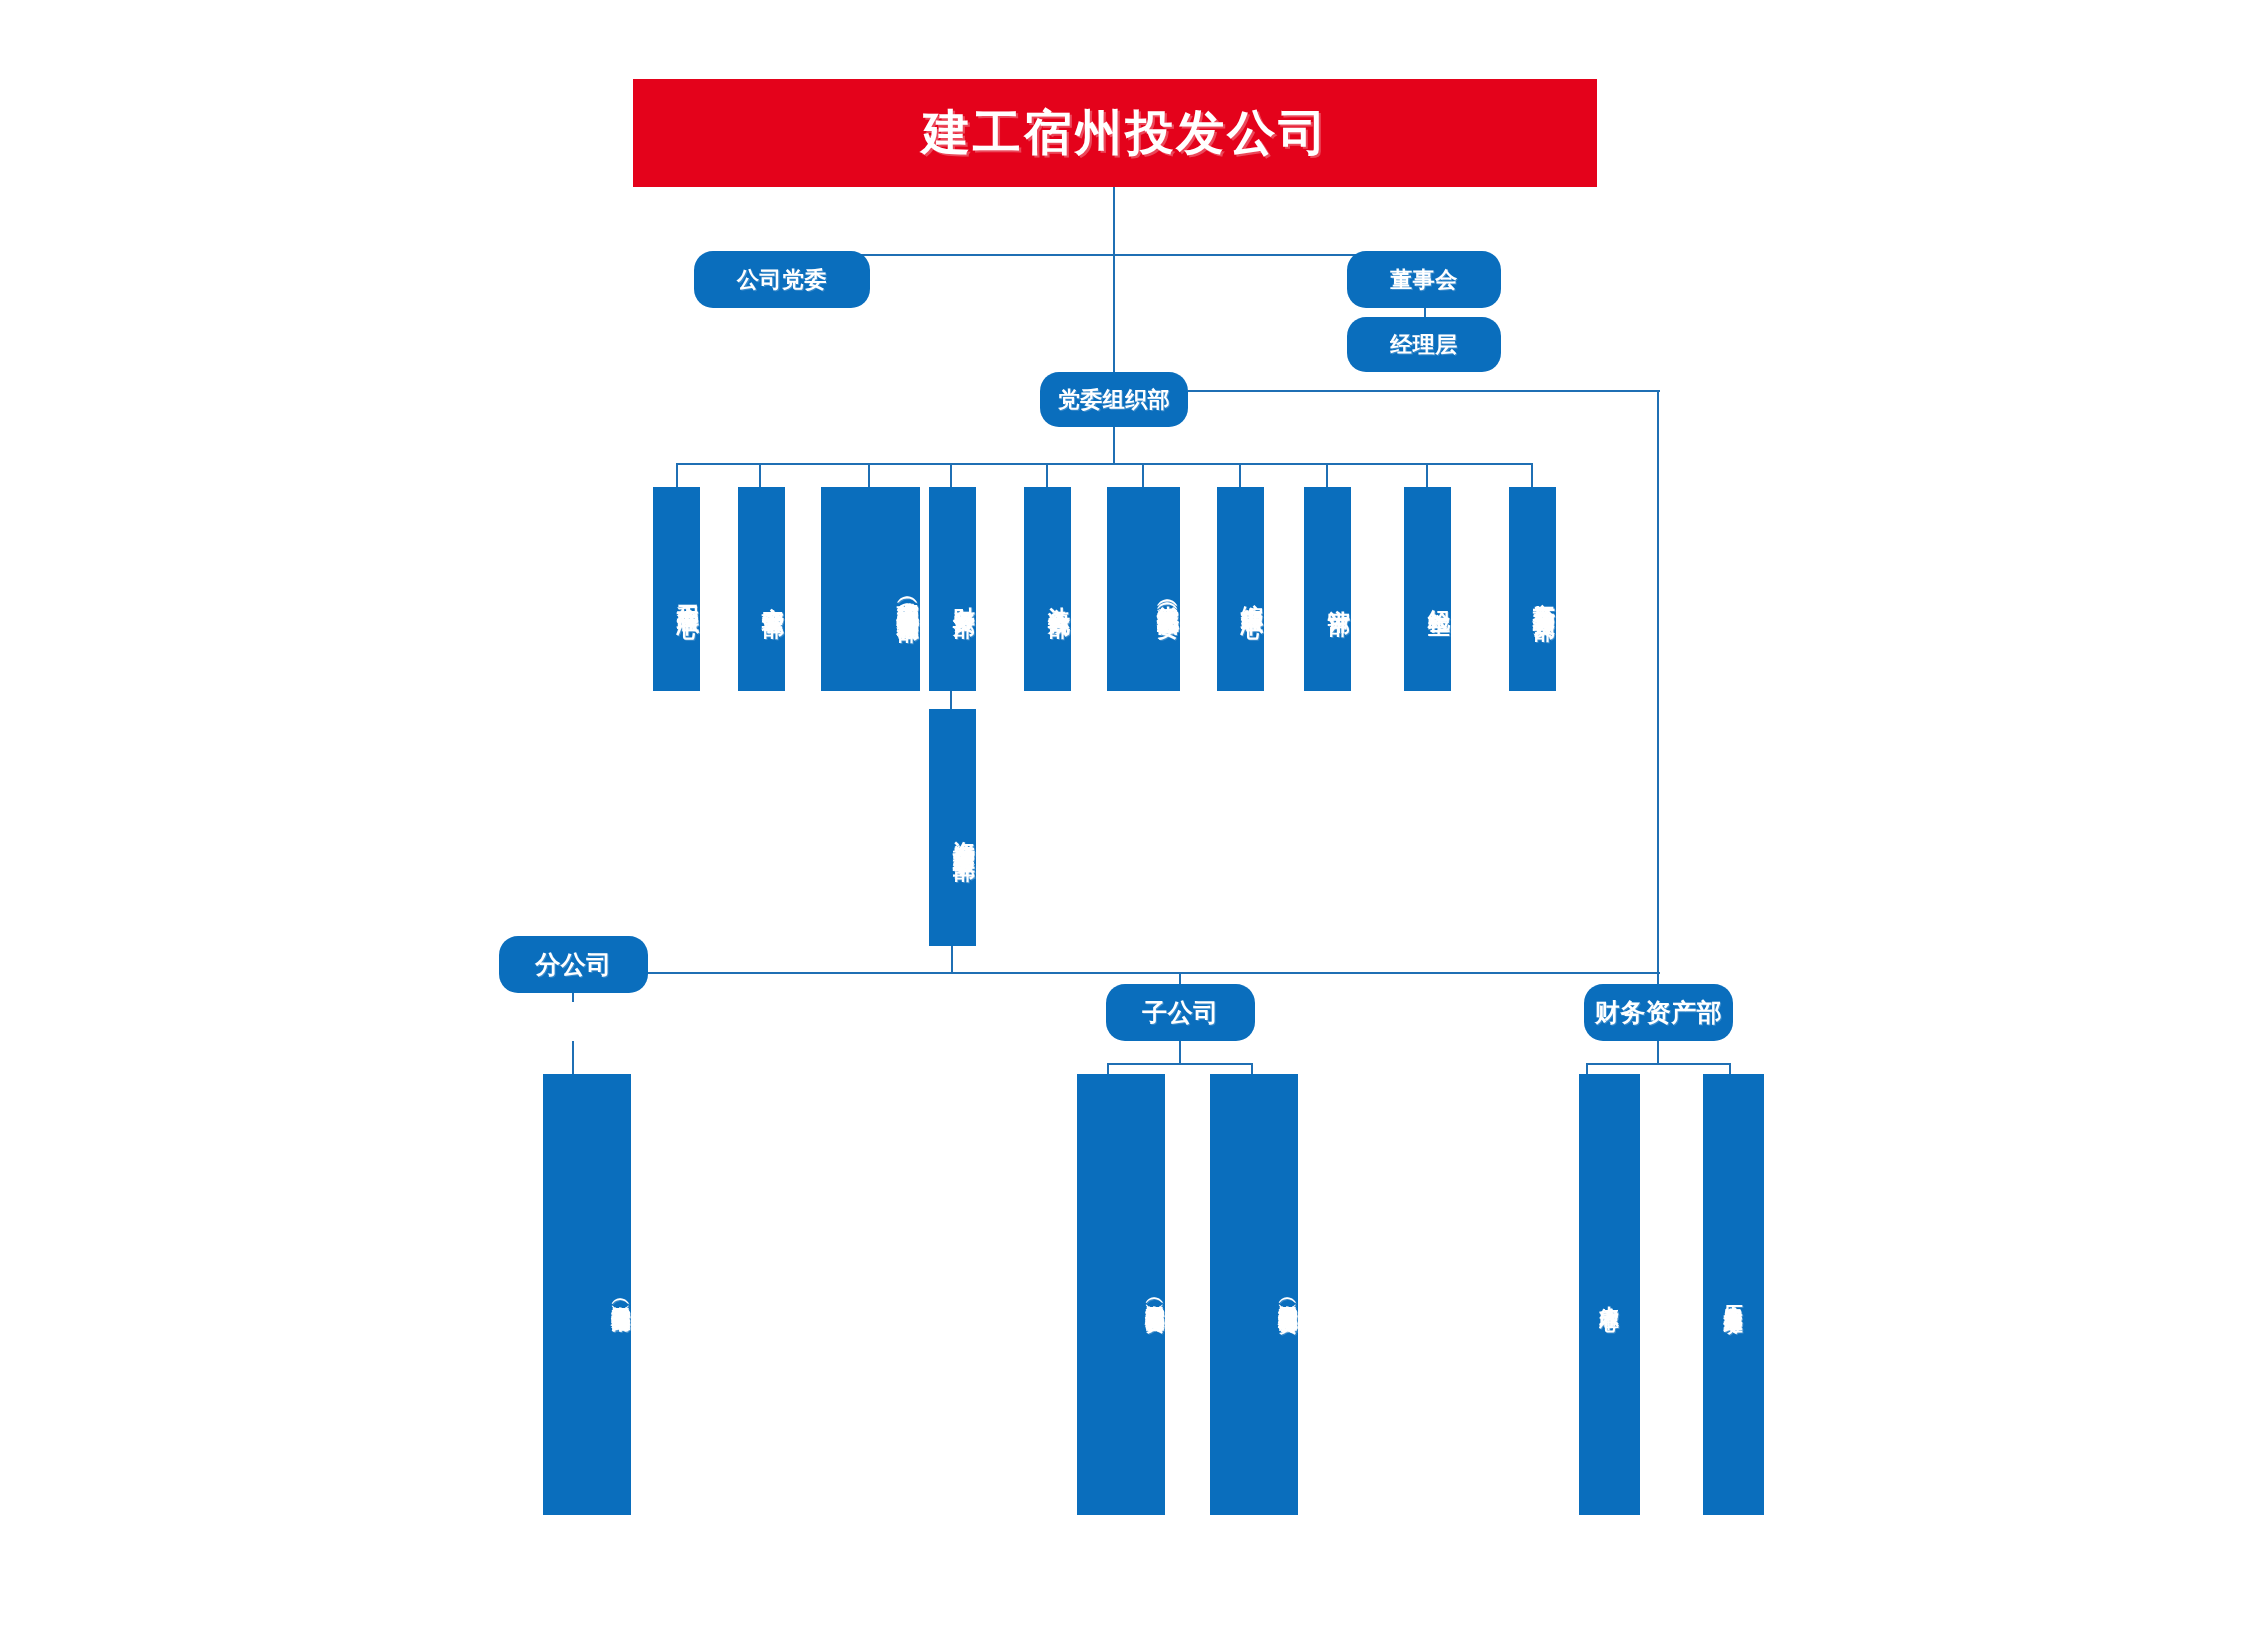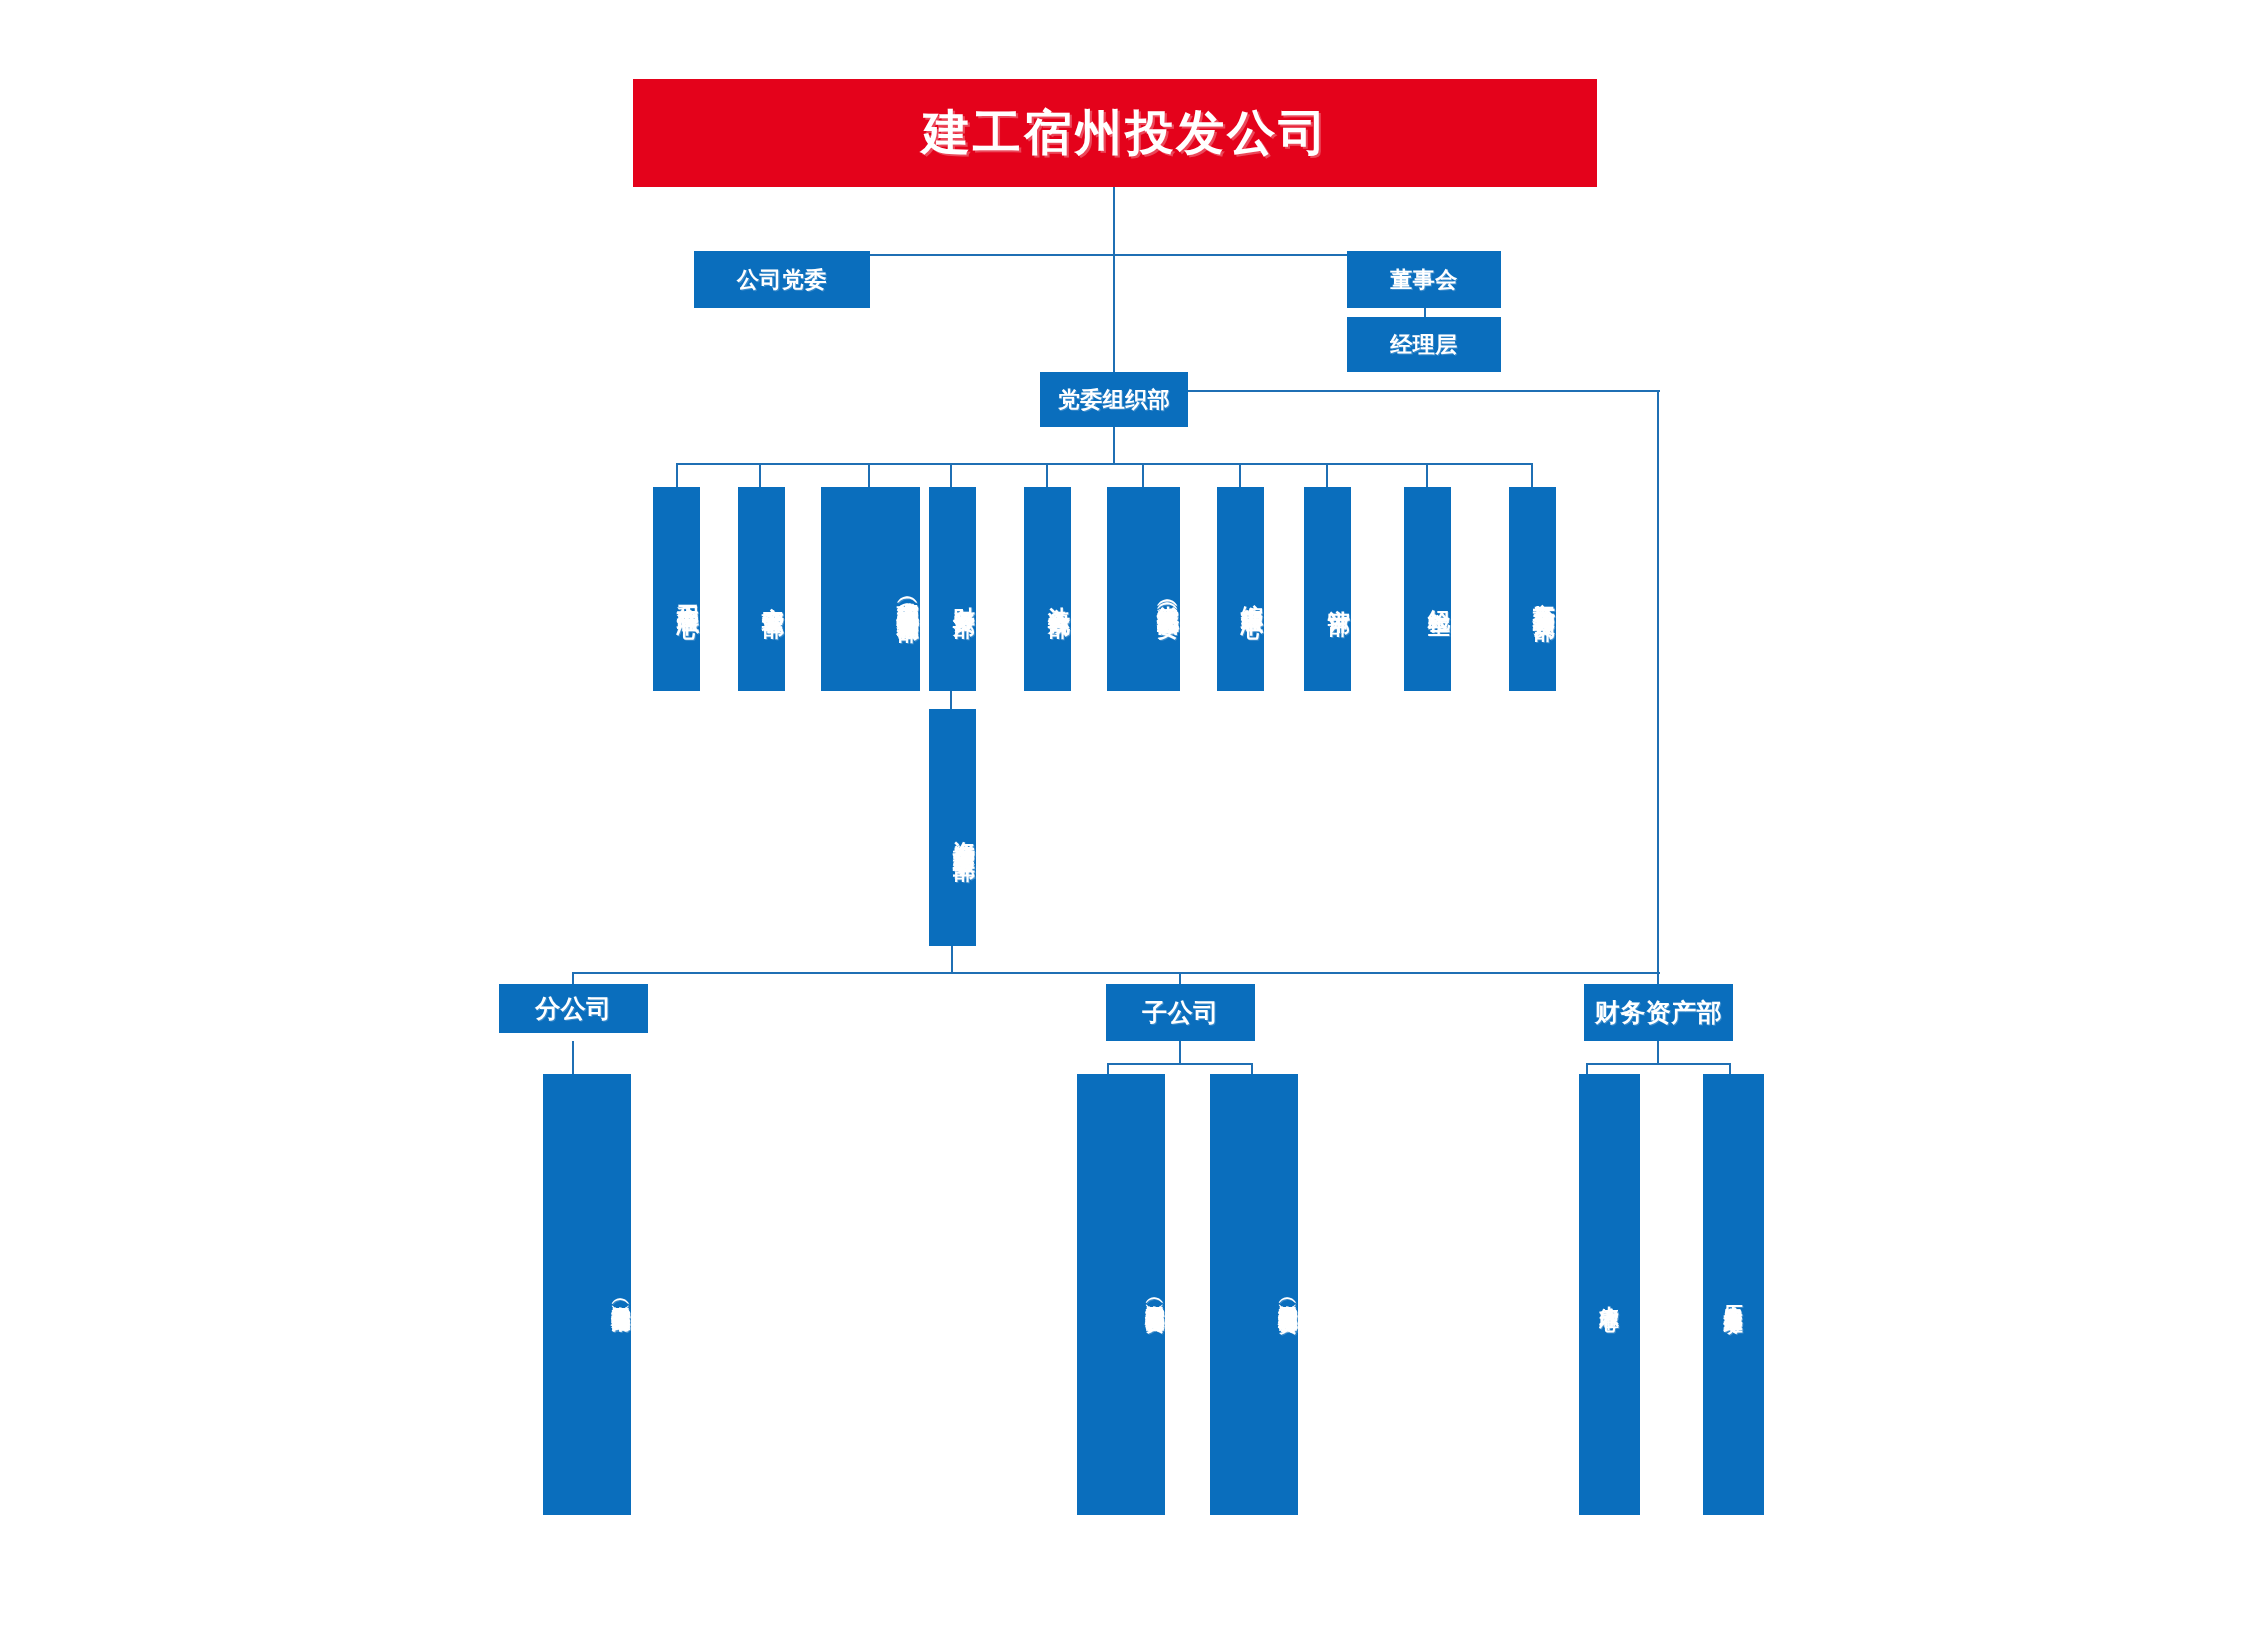--- a/index.html
+++ b/index.html
@@ -34,21 +34,21 @@
   
   .root-banner{
     background:#e4021b;
     font-size:48px;
     letter-spacing:0.06em;
     text-shadow:2.2px 2.2px 0 rgba(255,255,255,0.28);
     padding-left:21px;
   }
 
   
-  .h-box{ font-size:22px; }
+  .h-box{ font-size:22px;border-radius:19px; }
   .h-box.big{ font-size:25px; }
 
   
   .v-box{
     writing-mode:vertical-rl;
     text-orientation:upright;
     font-size:22px;
     line-height:1.12;
     letter-spacing:0.10em;
     align-items:flex-start;
@@ -164,21 +164,21 @@
 
   <div class="line vline" style="left:865px;top:771px;width:2.2px;height:202px;opacity:0;"></div>
   <div class="line vline" style="left:951px;top:946px;width:2.2px;height:27.5px;"></div>
 
   <div class="line hline" style="left:572px;top:972px;width:1088px;height:2.2px;"></div>
 
   <div class="line vline" style="left:572px;top:972px;width:2.2px;height:30px;"></div>
   <div class="line vline" style="left:1179px;top:972px;width:2.2px;height:30px;"></div>
   <div class="line vline" style="left:1657px;top:972px;width:2.2px;height:30px;"></div>
 
-  <div class="box h-box big" style="left:499px;top:984px;width:149px;height:49px;">分公司</div>
+  <div class="box h-box big" style="left:499px;top:936px;width:149px;height:57px;">分公司</div>
 
   <div class="box h-box big" style="left:1106px;top:984px;width:149px;height:57px;">子公司</div>
 
   <div class="box h-box big" style="left:1584px;top:984px;width:149px;height:57px;">财务资产部</div>
 
   <div class="line vline" style="left:572px;top:1041px;width:2.2px;height:47px;"></div>
 
   <div class="line vline" style="left:1179px;top:1041px;width:2.2px;height:23px;"></div>
   <div class="line hline" style="left:1107px;top:1063px;width:145px;height:2.2px;"></div>
   <div class="line vline" style="left:1107px;top:1063px;width:2.2px;height:25px;"></div>

